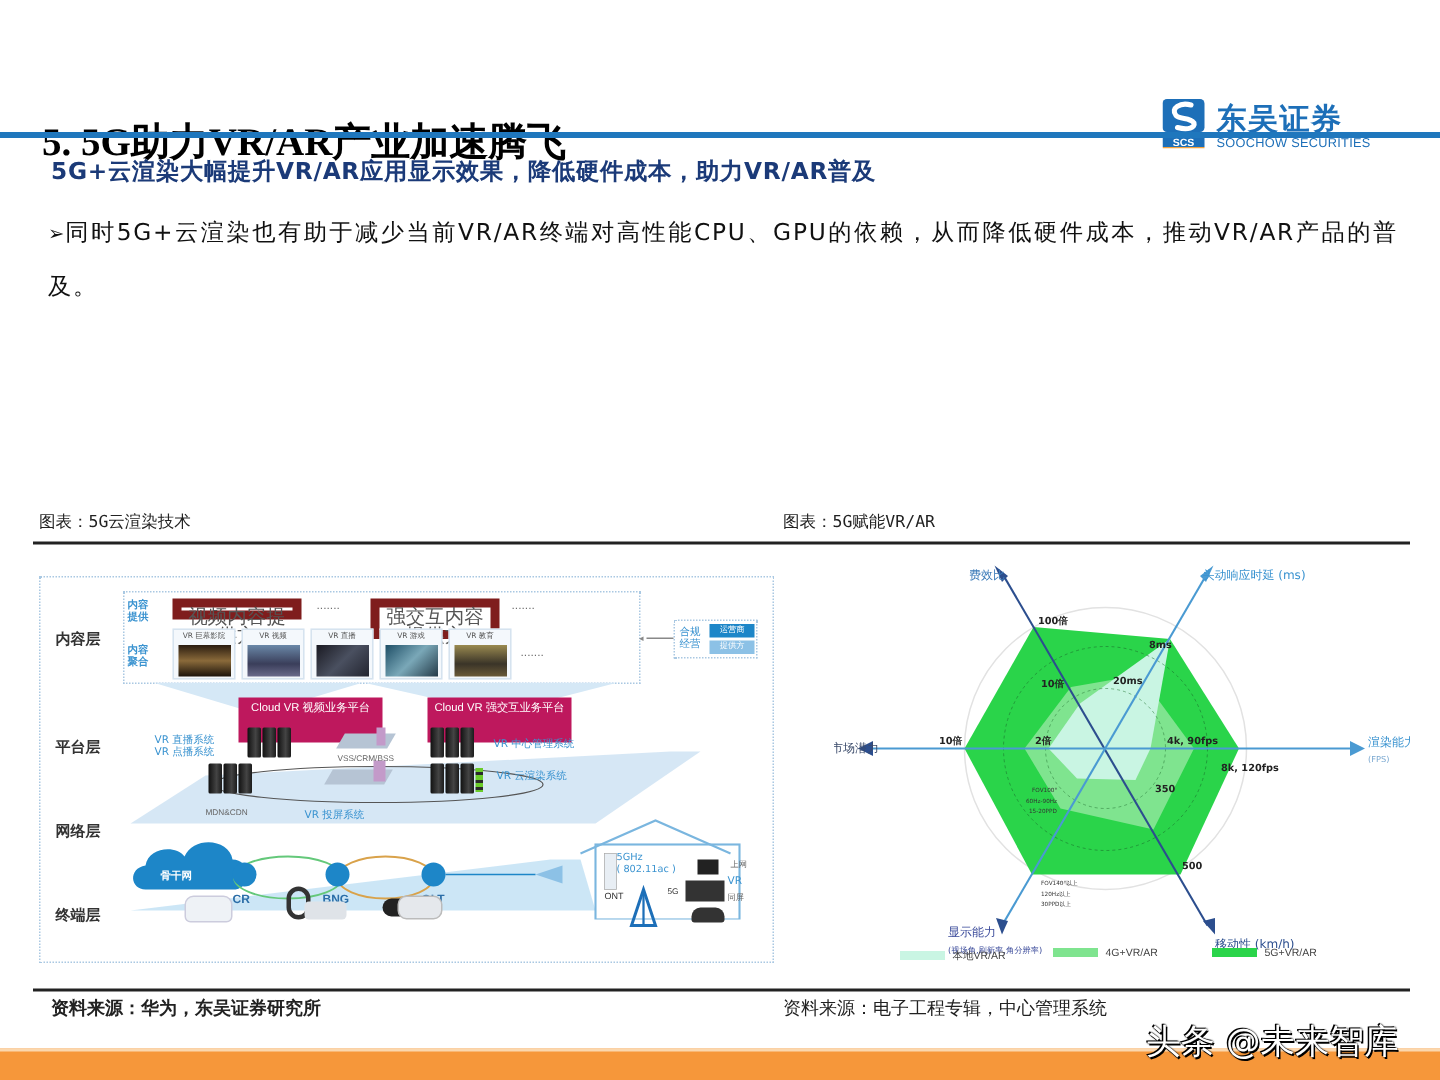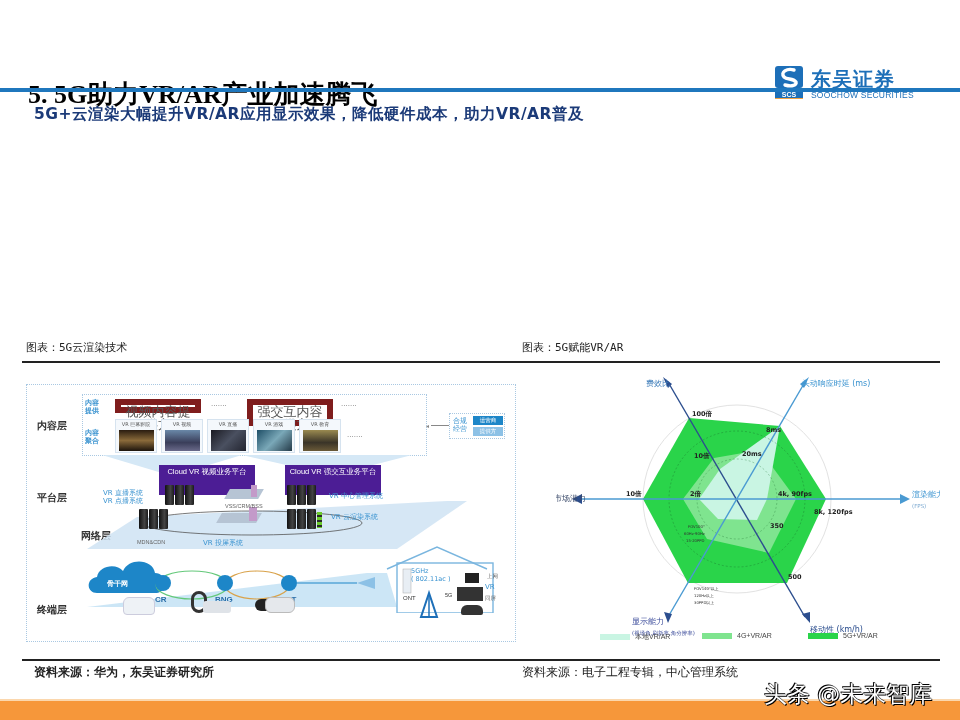--- a/index.html
+++ b/index.html
@@ -35,21 +35,21 @@
 
   
   .diagram { position: absolute; left: 26px; top: 384px; width: 490px; height: 258px; border: 1.5px dotted #a9c8e2; }
   .layer-label { position: absolute; font-family: "DejaVu Sans", sans-serif; font-size: 10px; font-weight: bold; color: #333; }
   .small-blue { position: absolute; font-family: "DejaVu Sans", sans-serif; font-size: 7px; color: #3a93d0; line-height: 8px; }
   .box-outline { position: absolute; border: 6px solid #7f1d1d; background: #fff; font-family: "DejaVu Sans", sans-serif; font-size: 13px; color: #555; text-align: center; }
   .content-dotted { position: absolute; left: 55px; top: 9px; width: 345px; height: 62px; border: 1px dotted #a9c8e2; }
   .thumb { position: absolute; width: 42px; height: 34px; border: 1px solid #d6e3ef; background: #f4f8fc; }
   .thumb .t-lbl { font-family: "DejaVu Sans", sans-serif; font-size: 5px; color: #555; text-align: center; line-height: 8px; }
   .thumb .t-img { position: absolute; left: 3px; top: 10px; width: 35px; height: 21px; }
-  .platform-btn { position: absolute; height: 30px; background: #4c1d95; color: #fff; font-family: "Liberation Sans", sans-serif; font-size: 7.5px; text-align: center; line-height: 14px; }
+  .platform-btn { position: absolute; height: 30px; background: #be185d; color: #fff; font-family: "Liberation Sans", sans-serif; font-size: 7.5px; text-align: center; line-height: 14px; }
   .server { position: absolute; width: 9px; height: 20px; background: linear-gradient(90deg, #111, #444 60%, #1b1b1b); border-radius: 1px; }
   .net-label { position: absolute; font-family: "Liberation Sans", sans-serif; font-size: 8px; color: #2b6ea8; font-weight: bold; }
   .tiny-gray { position: absolute; font-family: "Liberation Sans", sans-serif; font-size: 5.5px; color: #666; }
 
   
   .radar { position: absolute; left: 556px; top: 372px; width: 384px; height: 284px; }
   .radar svg text { font-family: "DejaVu Sans", sans-serif; }
   .legend { position: absolute; top: 632px; font-family: "Liberation Sans", sans-serif; font-size: 7px; color: #444; }
   .legend .sw { display: inline-block; width: 30px; height: 6px; vertical-align: middle; margin-right: 5px; }
 </style>
@@ -68,31 +68,34 @@
   </svg>
   <div class="logo-cn">东吴证券</div>
   <div class="logo-en">SOOCHOW SECURITIES</div>
 </div>
 
 <div class="top-rule"></div>
 
 <div class="subtitle">5G+云渲染大幅提升VR/AR应用显示效果，降低硬件成本，助力VR/AR普及</div>
 
 <div class="bullets">
+  <div class="bullet">
+    <p><span class="arrow">➢</span><span>同时5G+云渲染也有助于减少当前VR/AR终端对高性能CPU、GPU的依赖，从而降低硬件成本，推动VR/AR产品的普及。</span></p>
+  </div>
 </div>
 
 <div class="caption caption-left">图表：5G云渲染技术</div>
 <div class="caption caption-right">图表：5G赋能VR/AR</div>
 <div class="caption-rule"></div>
 
 <div class="diagram">
 
   <div class="layer-label" style="left:10px;top:34px;">内容层</div>
   <div class="layer-label" style="left:10px;top:106px;">平台层</div>
-  <div class="layer-label" style="left:10px;top:144px;margin-left:44px;">网络层</div>
+  <div class="layer-label" style="left:10px;top:162px;">网络层</div>
   <div class="layer-label" style="left:10px;top:218px;">终端层</div>
 
   <div class="content-dotted"></div>
   <div class="small-blue" style="left:58px;top:14px;white-space:pre;font-weight:bold;">内容
 提供</div>
   <div class="small-blue" style="left:58px;top:44px;white-space:pre;font-weight:bold;">内容
 聚合</div>
   <div class="box-outline" style="left:88px;top:14px;width:86px;height:14px;line-height:13px;">视频内容提供方</div>
   <div class="small-blue" style="left:184px;top:17px;color:#666;">·······</div>
   <div class="box-outline" style="left:220px;top:14px;width:86px;height:27px;line-height:13px;">强交互内容提供方</div>

